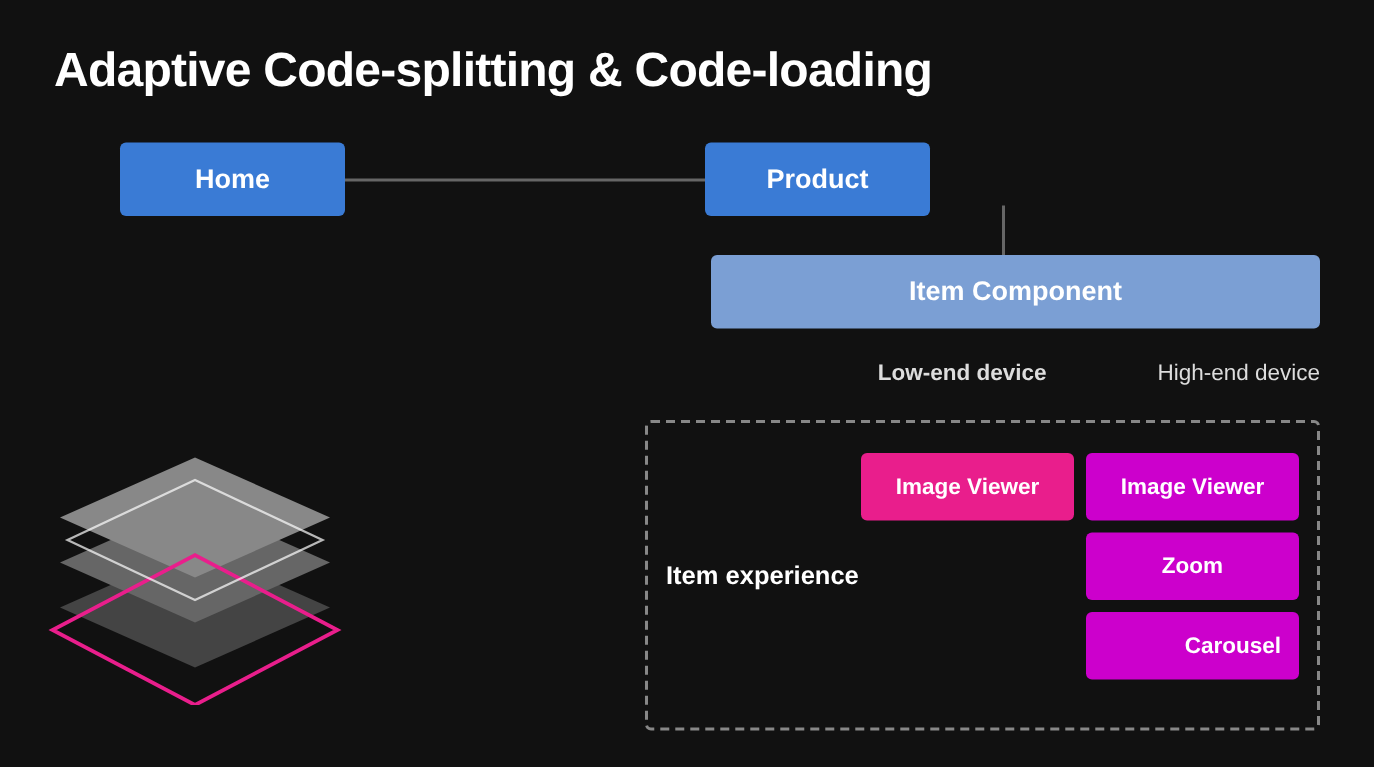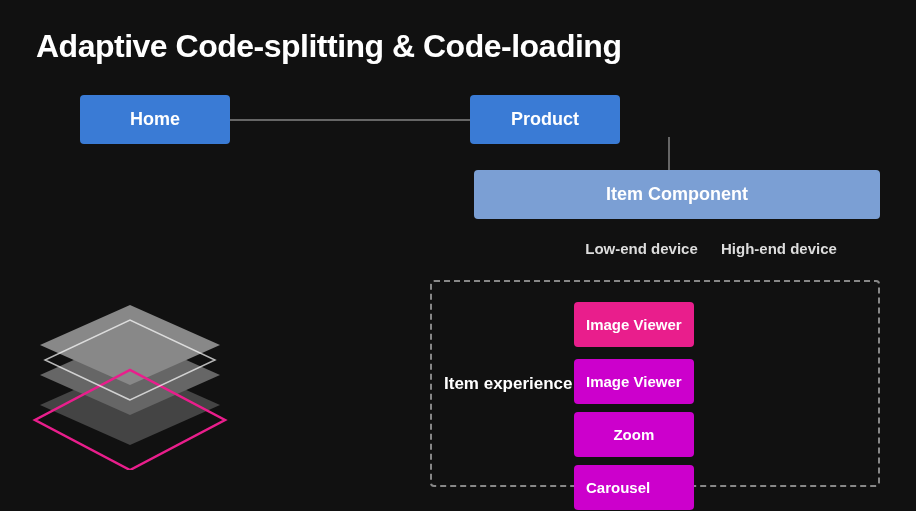--- a/index.html
+++ b/index.html
@@ -102,23 +102,23 @@
       flex: 1;
       text-align: center;
       font-size: 15px;
       font-weight: 600;
       color: #ddd;
       padding-left: 110px;
     }
 
     .device-label-high {
       flex: 1;
-      text-align: left;
-      font-size: 15px;
-      font-weight: 700;
+      text-align: right;
+      font-size: 15px;
+      font-weight: 400;
       color: #ddd;
     }
 
     
     .core-experience-section {
       position: absolute;
       top: 280px;
       left: 430px;
       right: 36px;
       bottom: 24px;
@@ -142,21 +142,20 @@
       left: 12px;
       white-space: nowrap;
     }
 
     .device-columns {
       display: flex;
       margin-left: 130px;
       gap: 8px;
       height: 100%;
       align-items: flex-start;
-      flex-direction: column;
     }
 
     .low-end-col {
       flex: 1;
       display: flex;
       flex-direction: column;
       gap: 8px;
       padding-top: 4px;
     }
 
@@ -198,21 +197,21 @@
       text-align: center;
     }
 
     .btn-carousel {
       background: #cc00cc;
       color: #fff;
       font-weight: 700;
       font-size: 15px;
       padding: 14px 12px;
       border-radius: 4px;
-      text-align: left;
+      text-align: right;
     }
 
     
     .layers-icon {
       position: absolute;
       top: 300px;
       left: 20px;
       width: 220px;
       height: 170px;
     }

